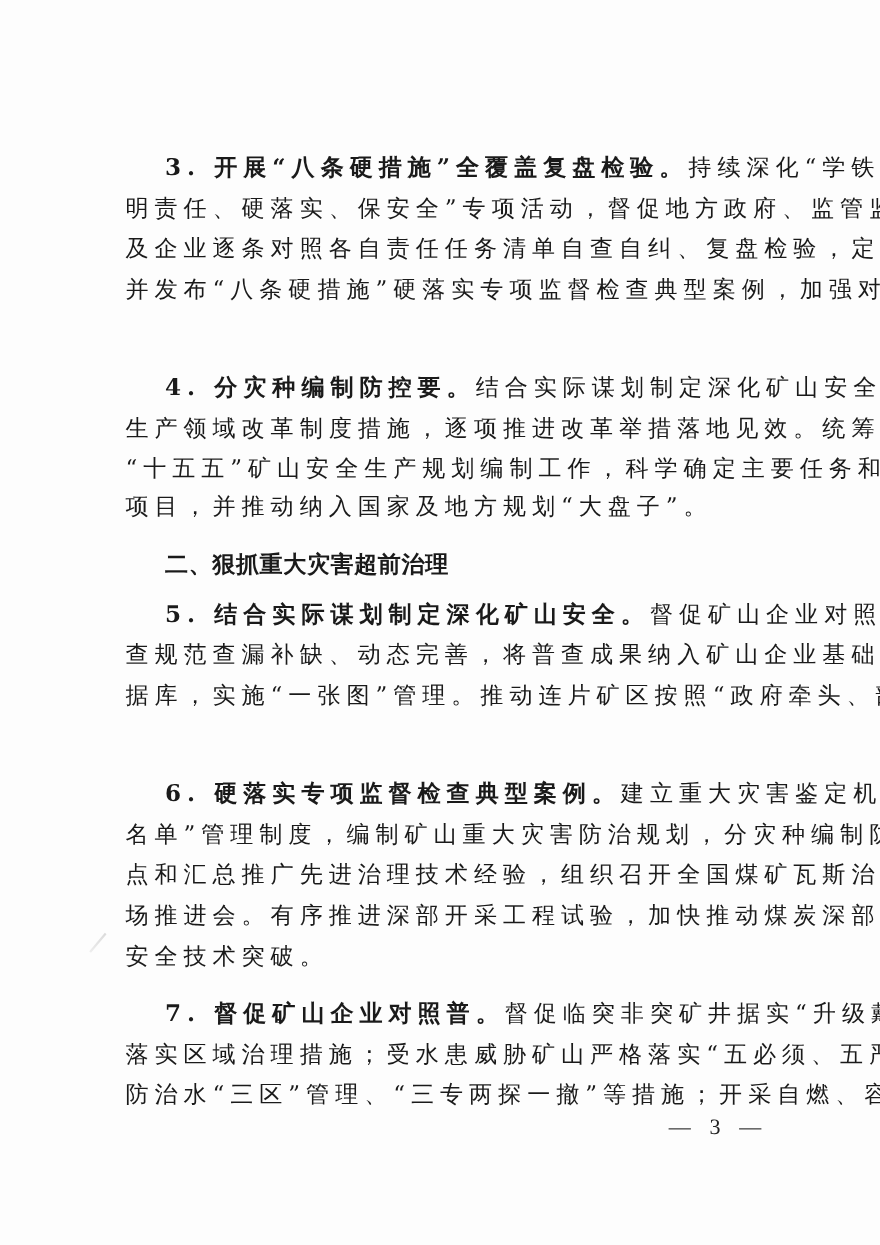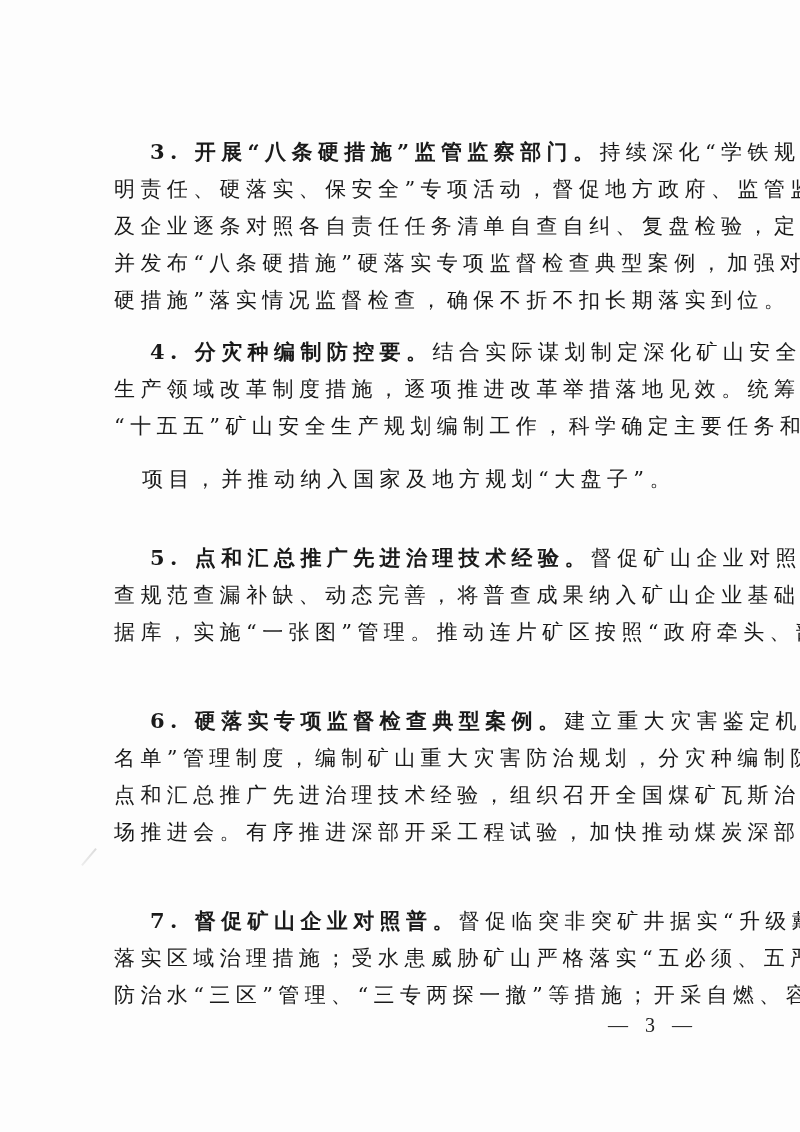--- a/index.html
+++ b/index.html
@@ -59,50 +59,51 @@
       opacity: 0.7;
     }
   </style>
 </head>
 <body>
 
 <div class="page">
 
   <div class="line indent" style="top:137px;">
     <span class="bold">3.</span>
-    <span class="bold">开展“八条硬措施”监管监察部门。</span><span>持续深化“学铁规、</span>
+    <span class="bold">开展“八条硬措施”全覆盖复盘检验。</span><span>持续深化“学铁规、</span>
   </div>
   <div class="line" style="top:174px;">明责任、硬落实、保安全”专项活动，督促地方政府、监管监察部门</div>
   <div class="line" style="top:211px;">及企业逐条对照各自责任任务清单自查自纠、复盘检验，定期汇总</div>
   <div class="line" style="top:248px;">并发布“八条硬措施”硬落实专项监督检查典型案例，加强对“八条</div>
-  <div class="line" style="top:285px;">硬措施”落实情况监督检查，确保不折不扣长期落实到位。</div>
 
   <div class="line indent" style="top:337px;">
     <span class="bold">4.</span>
     <span class="bold">分灾种编制防控要。</span><span>结合实际谋划制定深化矿山安全</span>
   </div>
   <div class="line" style="top:374px;">生产领域改革制度措施，逐项推进改革举措落地见效。统筹谋划</div>
   <div class="line" style="top:411px;">“十五五”矿山安全生产规划编制工作，科学确定主要任务和重大</div>
-  <div class="line" style="top:464px;margin-left:28px;">项目，并推动纳入国家及地方规划“大盘子”。</div>
+  <div class="line" style="top:445px;">项目，并推动纳入国家及地方规划“大盘子”。</div>
 
+  <div class="line indent heading" style="top:498px;">二、狠抓重大灾害超前治理</div>
 
   <div class="line indent" style="top:543px;">
     <span class="bold">5.</span>
-    <span class="bold">点和汇总推广先进治理技术经验。</span><span>督促矿山企业对照普</span>
+    <span class="bold">结合实际谋划制定深化矿山安全。</span><span>督促矿山企业对照普</span>
   </div>
   <div class="line" style="top:580px;">查规范查漏补缺、动态完善，将普查成果纳入矿山企业基础信息数</div>
   <div class="line" style="top:617px;">据库，实施“一张图”管理。推动连片矿区按照“政府牵头、部门协</div>
 
   <div class="line indent" style="top:706px;">
     <span class="bold">6.</span>
     <span class="bold">硬落实专项监督检查典型案例。</span><span>建立重大灾害鉴定机构“黑</span>
   </div>
   <div class="line" style="top:743px;">名单”管理制度，编制矿山重大灾害防治规划，分灾种编制防控要</div>
   <div class="line" style="top:780px;">点和汇总推广先进治理技术经验，组织召开全国煤矿瓦斯治理现</div>
   <div class="line" style="top:817px;">场推进会。有序推进深部开采工程试验，加快推动煤炭深部开采</div>
+  <div class="line" style="top:854px;">安全技术突破。</div>
 
   <div class="line indent" style="top:906px;">
     <span class="bold">7.</span>
     <span class="bold">督促矿山企业对照普。</span><span>督促临突非突矿井据实“升级戴帽”，</span>
   </div>
   <div class="line" style="top:943px;">落实区域治理措施；受水患威胁矿山严格落实“五必须、五严禁”、</div>
   <div class="line" style="top:980px;">防治水“三区”管理、“三专两探一撤”等措施；开采自燃、容易自燃</div>
 
   <div class="page-number">— 3 —</div>
 

